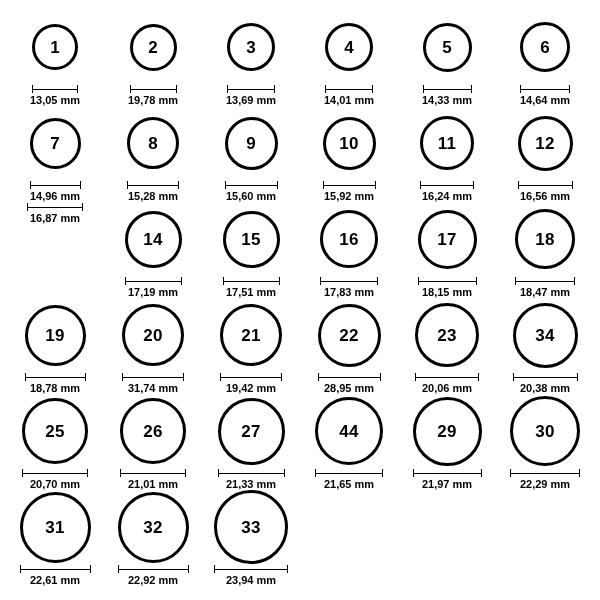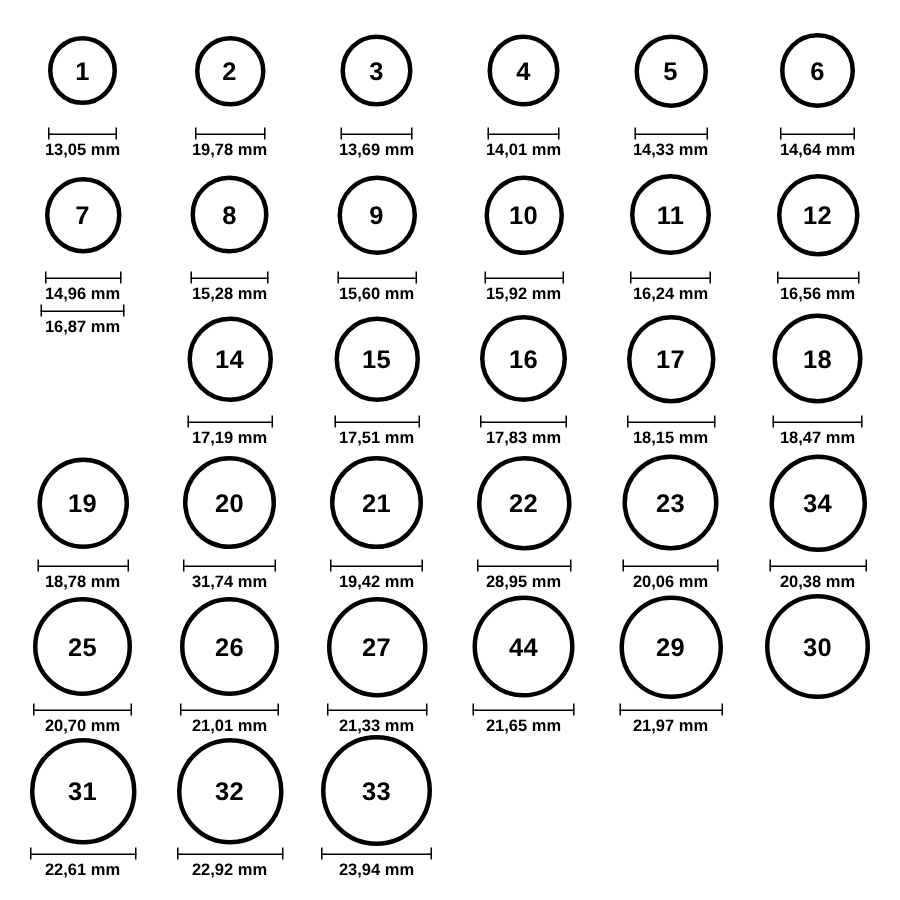--- a/index.html
+++ b/index.html
@@ -471,20 +471,26 @@
           </div>
           <div class="mm-text">21,97 mm</div>
         </div>
       </div>
       <div class="cell">
         <div class="ring-wrap">
           <div class="ring" style="width: 70px; height: 70px;">
             <span class="ring-label">30</span>
           </div>
         </div>
+        <div class="measure">
+          <div class="dim-line" style="width: 70px;">
+            <div class="dim-bar"></div>
+          </div>
+          <div class="mm-text">22,29 mm</div>
+        </div>
       </div>
       <div class="cell">
         <div class="ring-wrap">
           <div class="ring" style="width: 71px; height: 71px;">
             <span class="ring-label">31</span>
           </div>
         </div>
         <div class="measure">
           <div class="dim-line" style="width: 71px;">
             <div class="dim-bar"></div>

